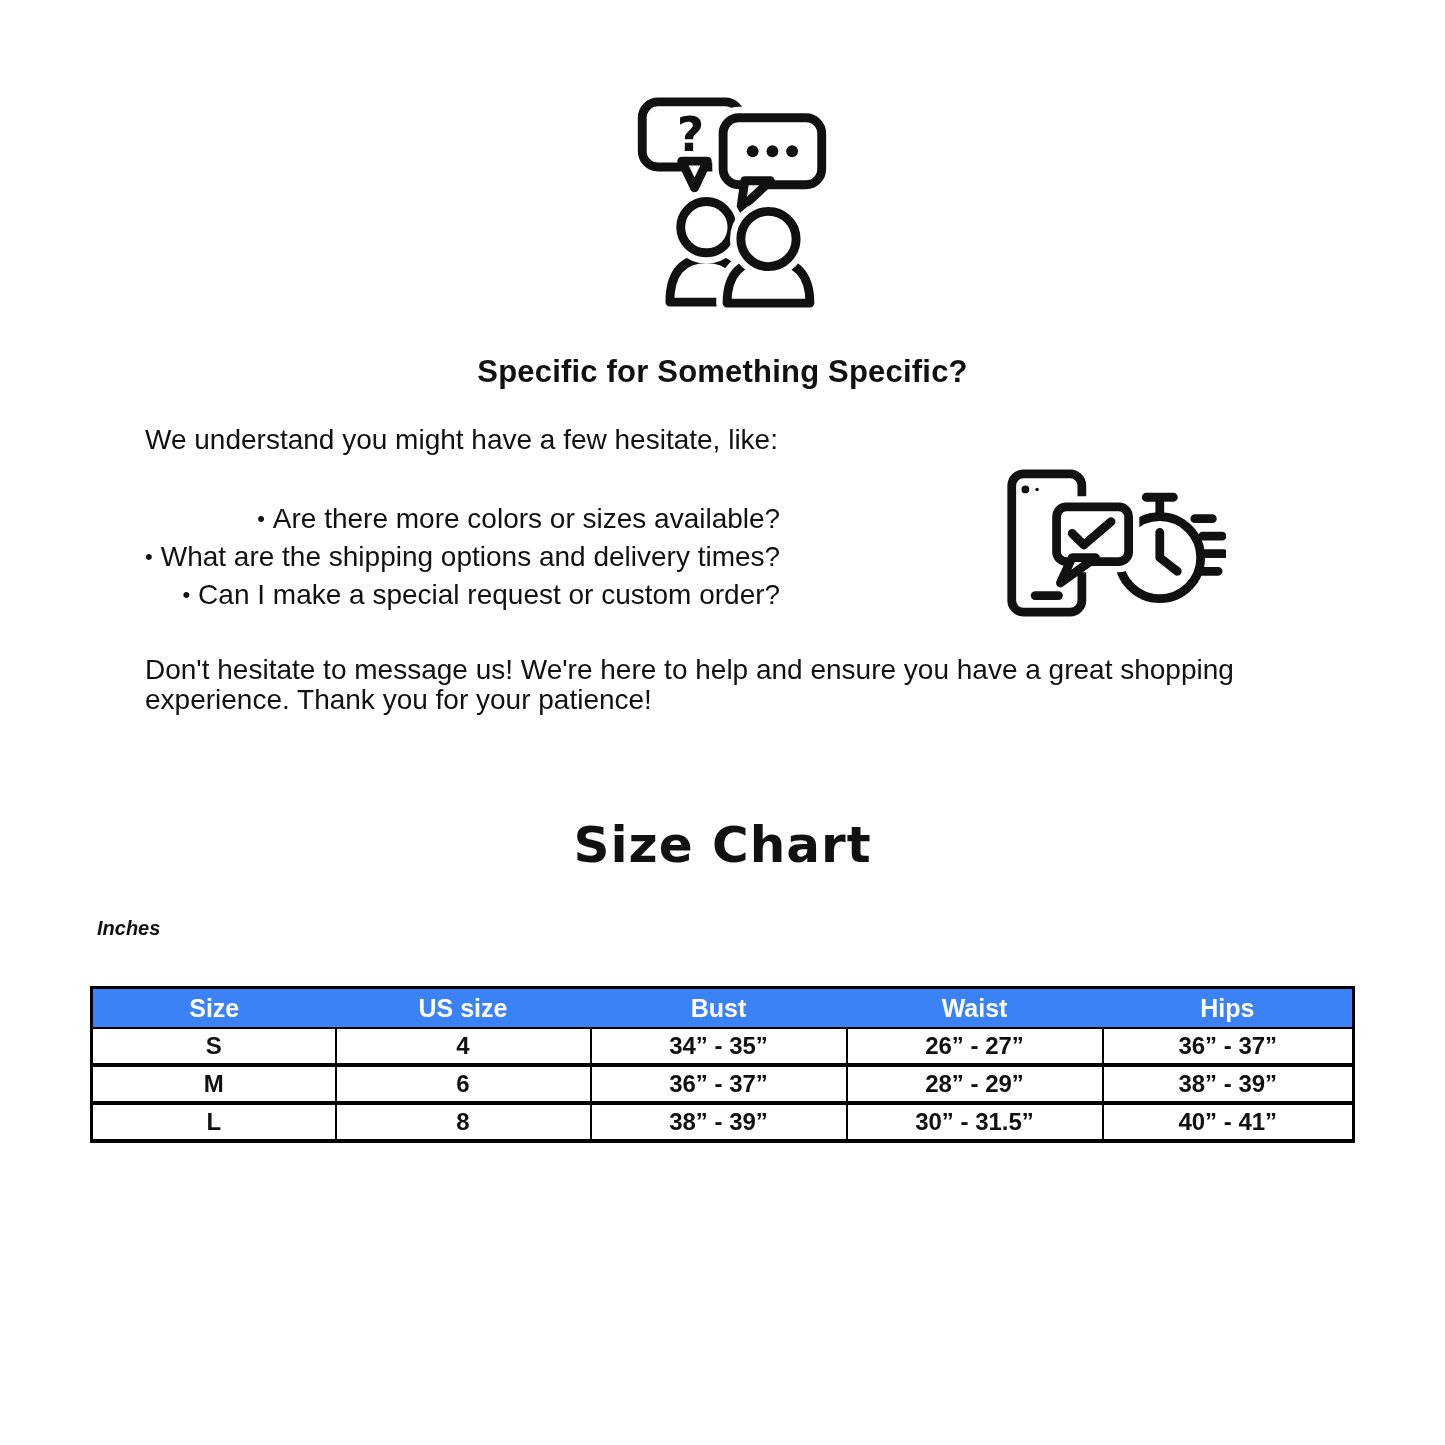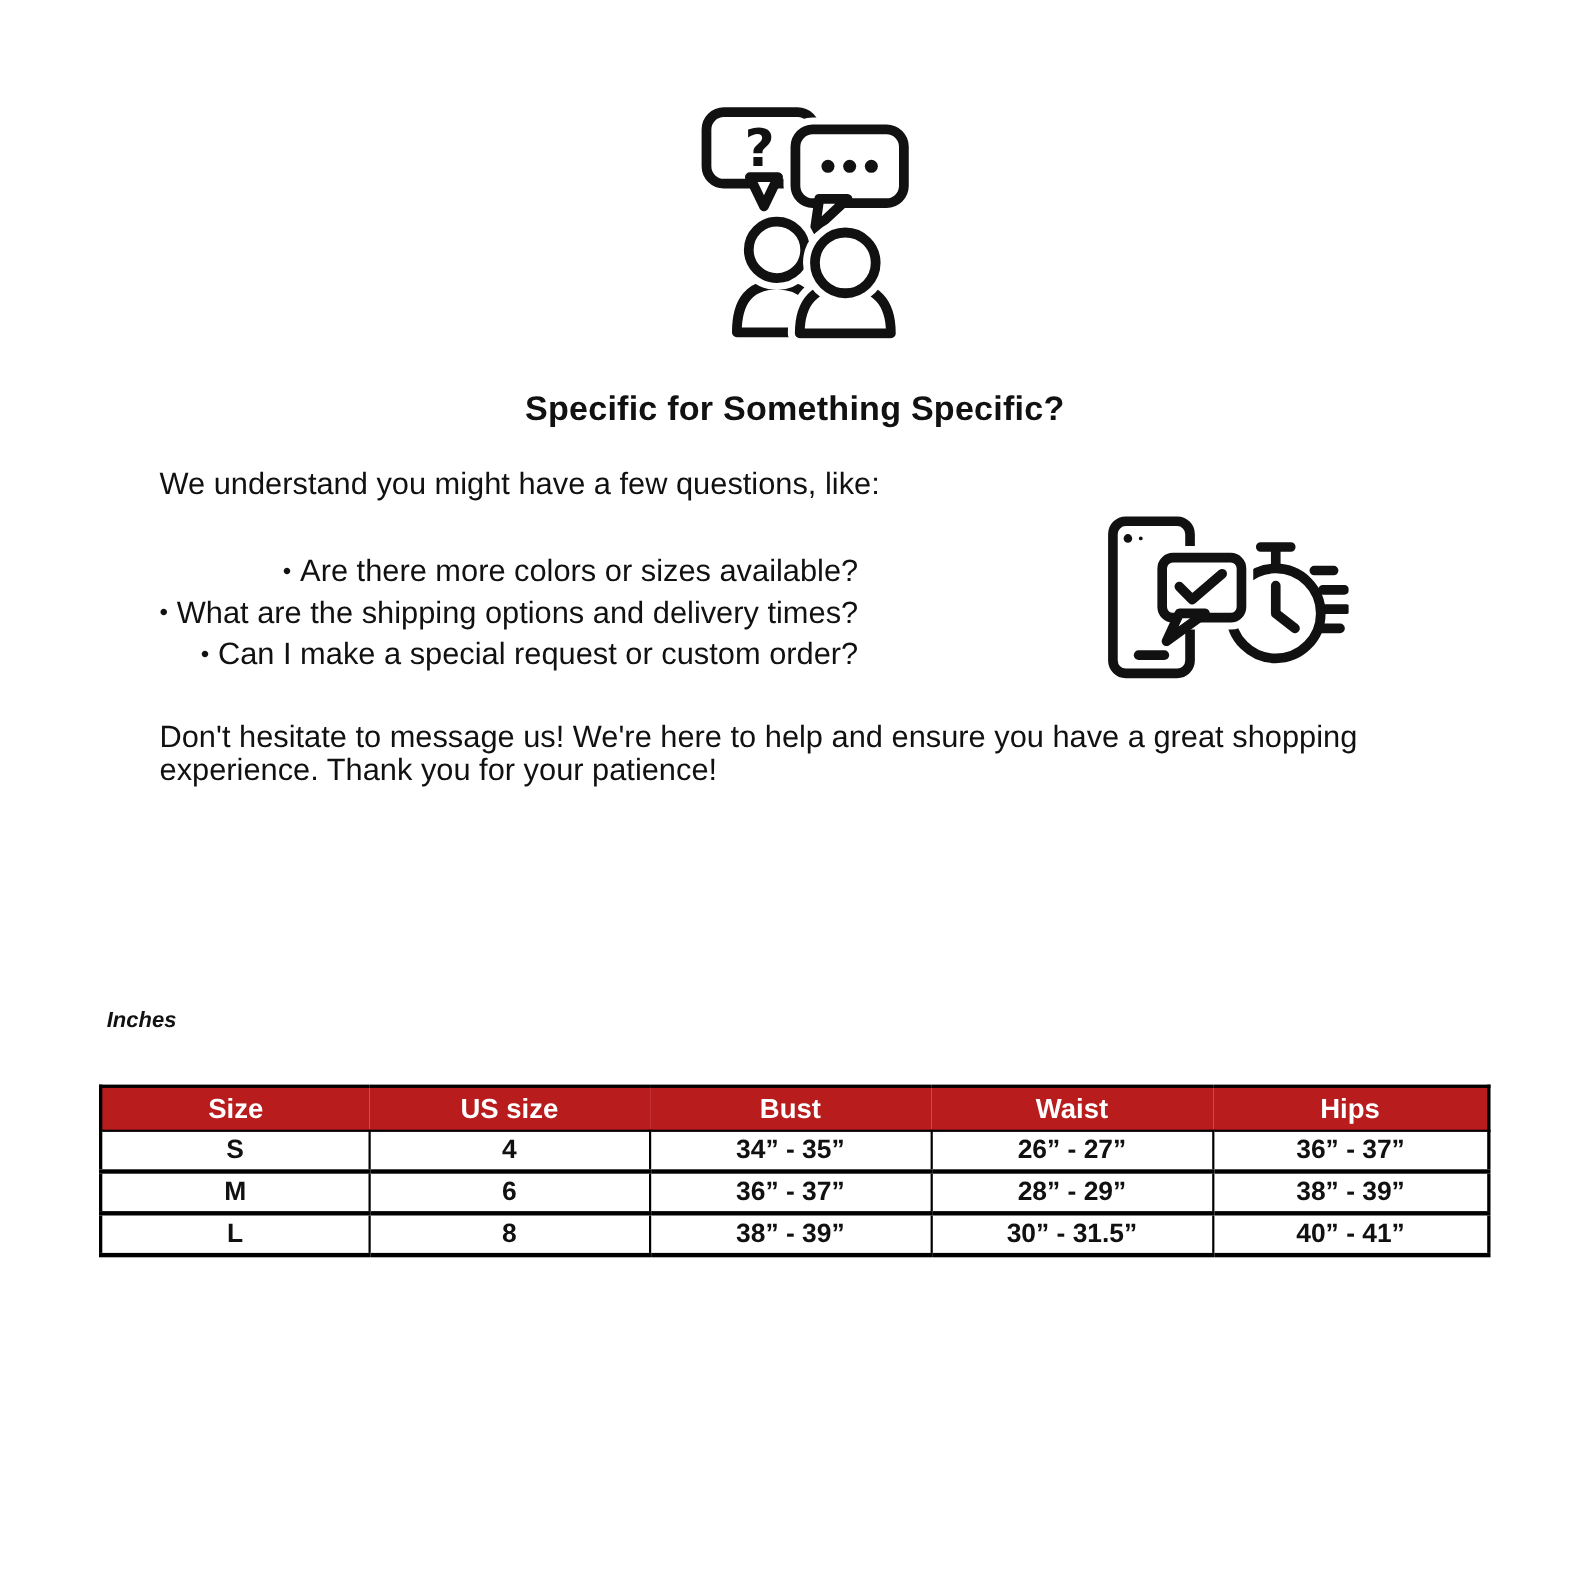--- a/index.html
+++ b/index.html
@@ -16,21 +16,21 @@
   .phone-icon{position:absolute;left:1002px;top:466px;width:224px;height:156px;}
   .closing{position:absolute;left:145px;top:655px;width:1150px;font-size:28px;line-height:30px;}
 
   .size-title{position:absolute;left:0;top:816px;width:100%;text-align:center;
               font-family:"DejaVu Sans",sans-serif;font-weight:800;font-size:50px;letter-spacing:1px;}
   .unit-label{position:absolute;left:97px;top:917px;font-size:20px;font-weight:700;font-style:italic;}
 
   .table-wrap{position:absolute;left:90px;top:986px;width:1262px;}
   table.size-table{width:100%;border-collapse:collapse;border:3px solid #000;
                    text-align:center;table-layout:fixed;}
-  .size-table th{background:#b91c1c;color:#fff;font-size:25px;font-weight:700;
+  .size-table th{background:#3b82f6;color:#fff;font-size:25px;font-weight:700;
                  height:38px;padding:0;border:0;}
   .size-table td{font-size:24px;font-weight:700;height:34px;padding:0;
                  border-left:2px solid #000;border-right:2px solid #000;
                  border-bottom:4px solid #000;border-top:2px solid #000;}
   .size-table td:first-child{border-left:none;}
   .size-table td:last-child{border-right:none;}
 
   svg .ln{fill:none;stroke:#111;stroke-width:9;stroke-linecap:round;stroke-linejoin:round;}
   svg .fl{fill:#fff;stroke:#111;stroke-width:9;stroke-linejoin:round;}
   svg .wgap{fill:#fff;stroke:#fff;stroke-width:22;stroke-linejoin:round;}
@@ -55,21 +55,21 @@
     <circle class="wgap" cx="75" cy="133" r="26"></circle>
     <circle class="fl" cx="75" cy="133" r="26"></circle>
     <path class="wgap" d="M96 210 Q96 166 138 166 Q180 166 180 210 Z"></path>
     <path class="fl" d="M96 210 Q96 166 138 166 Q180 166 180 210 Z"></path>
     <circle class="wgap" cx="138" cy="145" r="28"></circle>
     <circle class="fl" cx="138" cy="145" r="28"></circle>
   </svg>
 
   <div class="page-title">Specific for Something Specific?</div>
 
-  <div class="intro">We understand you might have a few questions, like:</div>
+  <div class="intro">We understand you might have a few hesitate, like:</div>
 
   <div class="questions">
     <div class="q-line">
       <span class="bullet">•</span><span>Are there more colors or sizes available?</span>
     </div>
     <div class="q-line">
       <span class="bullet">•</span><span>What are the shipping options and delivery times?</span>
     </div>
     <div class="q-line">
       <span class="bullet">•</span><span>Can I make a special request or custom order?</span>
@@ -86,20 +86,21 @@
     <path class="ln" d="M162 66 V92 L180 106" stroke-width="8"></path>
     <path class="ln" d="M198 52 H216 M206 70 H226 M208 88 H228 M202 106 H222" stroke-width="10"></path>
     <rect class="wgap" x="56" y="40" width="74" height="56" rx="10"></rect>
     <rect class="fl" x="56" y="40" width="74" height="56" rx="10"></rect>
     <path class="fl" d="M72 92 L60 118 L96 92 Z"></path>
     <path class="ln" d="M72 67 L84 79 L112 55"></path>
   </svg>
 
   <div class="closing">Don't hesitate to message us! We're here to help and ensure you have a great shopping experience. Thank you for your patience!</div>
 
+  <div class="size-title">Size Chart</div>
 
   <div class="unit-label">Inches</div>
 
   <div class="table-wrap">
     <table class="size-table">
       <colgroup>
         <col style="width:244px">
           <col style="width:255px">
           <col style="width:256px">
           <col style="width:256px">

